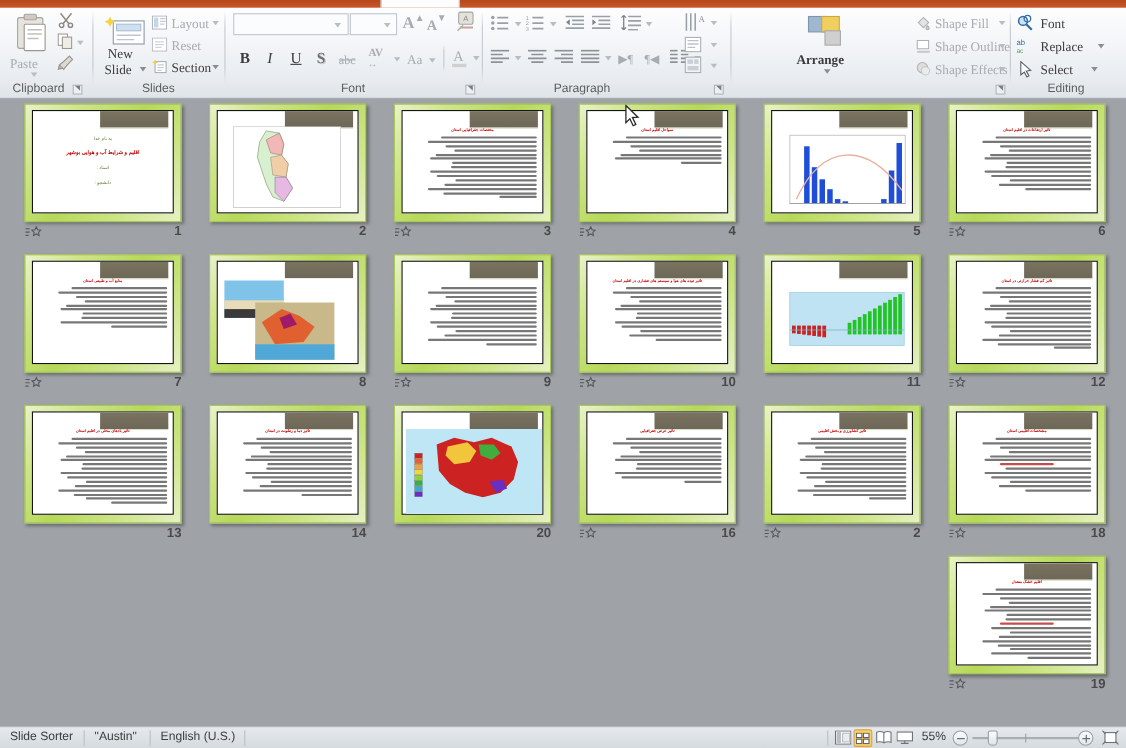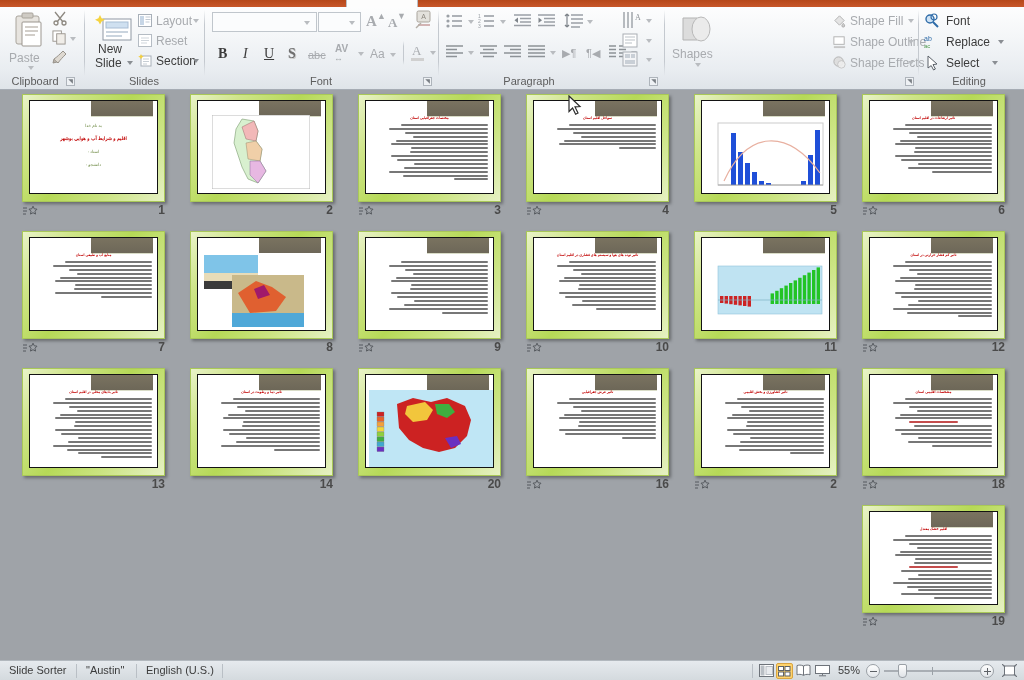--- a/index.html
+++ b/index.html
@@ -37,21 +37,21 @@
   .gsep {
     position:absolute; top:10px; width:1px; height:66px;
     background:linear-gradient(rgba(0,0,0,0),#c4c9cf 22%,#c4c9cf 78%,rgba(0,0,0,0));
   }
   .dlg {
     position:absolute; bottom:3px; width:9px; height:9px;
     border:1px solid #aeb4bb; background:#eef1f4; font-size:6px; color:#7a7f85;
     line-height:7px; text-align:center;
   }
   .btn { position:absolute; cursor:default; }
-  .lbl { position:absolute; font-size:12px; color:#5c5c5c; white-space:nowrap; }
+  .lbl { position:absolute; font-size:12px; color:#5c5c5c; white-space:nowrap;font-family:Liberation Serif, serif; }
   .lbl.dim { color:#a8abaf; }
   .lbl.dark { color:#3c3c3c; }
   .caret { width:0;height:0;border-left:3px solid transparent;border-right:3px solid transparent;border-top:4px solid #8a8e93; position:absolute; }
   .caret.dim { border-top-color:#b9bcc0; }
 
   
   .workspace {
     position:absolute; left:0; top:90px; width:1024px; height:570px;
     background:#9fa3a8;
     overflow:hidden;
@@ -377,27 +377,28 @@
           <rect x="3" y="9" width="10" height="4" fill="#c9cfd6"></rect>
         </svg>
         <div class="caret dim" style="left:24px;top:7px;"></div>
       </div>
       <div class="glabel" style="left:-22px;">Paragraph</div>
       <div class="dlg" style="right:4px;">◥</div>
     </div>
     <div class="gsep" style="left:664px;"></div>
 
     <div class="group" style="left:666px;width:250px;">
-      <div class="btn" style="left:6px;top:4px;width:52px;height:62px;">
-        <svg width="44" height="34" viewBox="0 0 44 34" style="position:absolute;left:5px;top:1px;">
-          <path d="M6 6h14v22H6z" fill="#dcdcdc" stroke="#b3b3b3"></path>
-          <ellipse cx="24" cy="17" rx="9" ry="12" fill="#ebebeb" stroke="#b8b8b8"></ellipse>
-        </svg>
-        <div class="lbl dim" style="left:0px;top:36px;">Shapes</div>
-        <div class="caret dim" style="left:23px;top:52px;"></div>
+      <div class="btn" style="left:58px;top:4px;width:56px;height:62px;">
+        <svg width="42" height="34" viewBox="0 0 42 34" style="position:absolute;left:7px;top:1px;">
+          <rect x="4" y="3" width="16" height="14" fill="#9fb8d0" stroke="#7e96ad"></rect>
+          <rect x="16" y="3" width="16" height="14" fill="#f0cf5e" stroke="#c9a93f"></rect>
+          <rect x="19" y="16" width="14" height="13" fill="#cfcfcf" stroke="#a8a8a8"></rect>
+        </svg>
+        <div class="lbl dark" style="left:0px;top:36px;font-weight:bold;">Arrange</div>
+        <div class="caret" style="left:25px;top:52px;"></div>
       </div>
 
       <div class="btn" style="left:166px;top:4px;width:84px;height:20px;">
         <svg width="15" height="15" viewBox="0 0 16 16" style="position:absolute;left:0;top:2px;">
           <path d="M3 8l5-5 5 5-5 5z" fill="#e4e4e4" stroke="#b0b0b0"></path>
           <path d="M12 11c2 2 2 4 0 4s-2-2 0-4z" fill="#cfcfcf" stroke="#aaa"></path>
         </svg>
         <div class="lbl dim" style="left:18px;top:3px;">Shape Fill</div>
         <div class="caret dim" style="left:76px;top:8px;"></div>
       </div>

